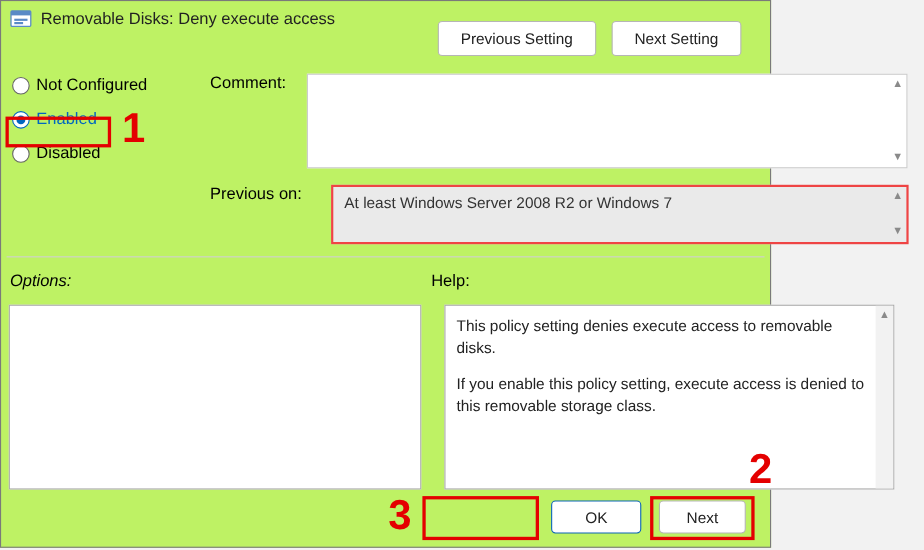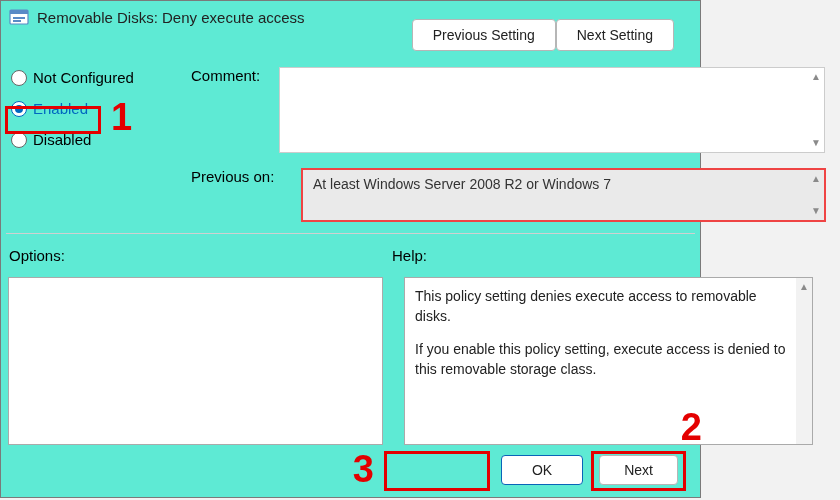--- a/index.html
+++ b/index.html
@@ -9,39 +9,40 @@
     background: #f2f2f2;
     width: 840px;
     height: 500px;
     overflow: hidden;
     position: relative;
   }
   .window {
     width: 701px;
     height: 498px;
     border: 1px solid #7a7a7a;
-    background: #5eead4;
+    background: #bef264;
     position: relative;
   }
   .titlebar {
     display: flex;
     align-items: center;
     padding: 6px 8px 14px 8px;
   }
   .title-icon {
     width: 20px; height: 20px;
     margin-right: 8px;
     display: inline-flex; align-items: center; justify-content: center;
   }
   .title-text { font-size: 15px; color: #222; }
   .nav-buttons {
     position: absolute;
     top: 18px;
     right: 26px;
     display: flex;
+    gap: 14px;
   }
   .btn {
     background: #fff;
     border: 1px solid #b6b6b6;
     border-radius: 4px;
     padding: 7px 20px;
     font-size: 14px;
     color: #222;
     cursor: pointer;
   }
@@ -130,20 +131,21 @@
   }
   .divider {
     position: absolute;
     left: 5px; right: 5px; top: 232px;
     border-top: 1px solid #d0d0d0;
   }
   .options-label {
     position: absolute;
     left: 8px; top: 246px;
     font-size: 15px;
+    font-style: italic;
   }
   .help-label {
     position: absolute;
     left: 391px; top: 246px;
     font-size: 15px;
   }
   .options-box {
     position: absolute;
     left: 7px; top: 276px;
     width: 375px; height: 168px;

